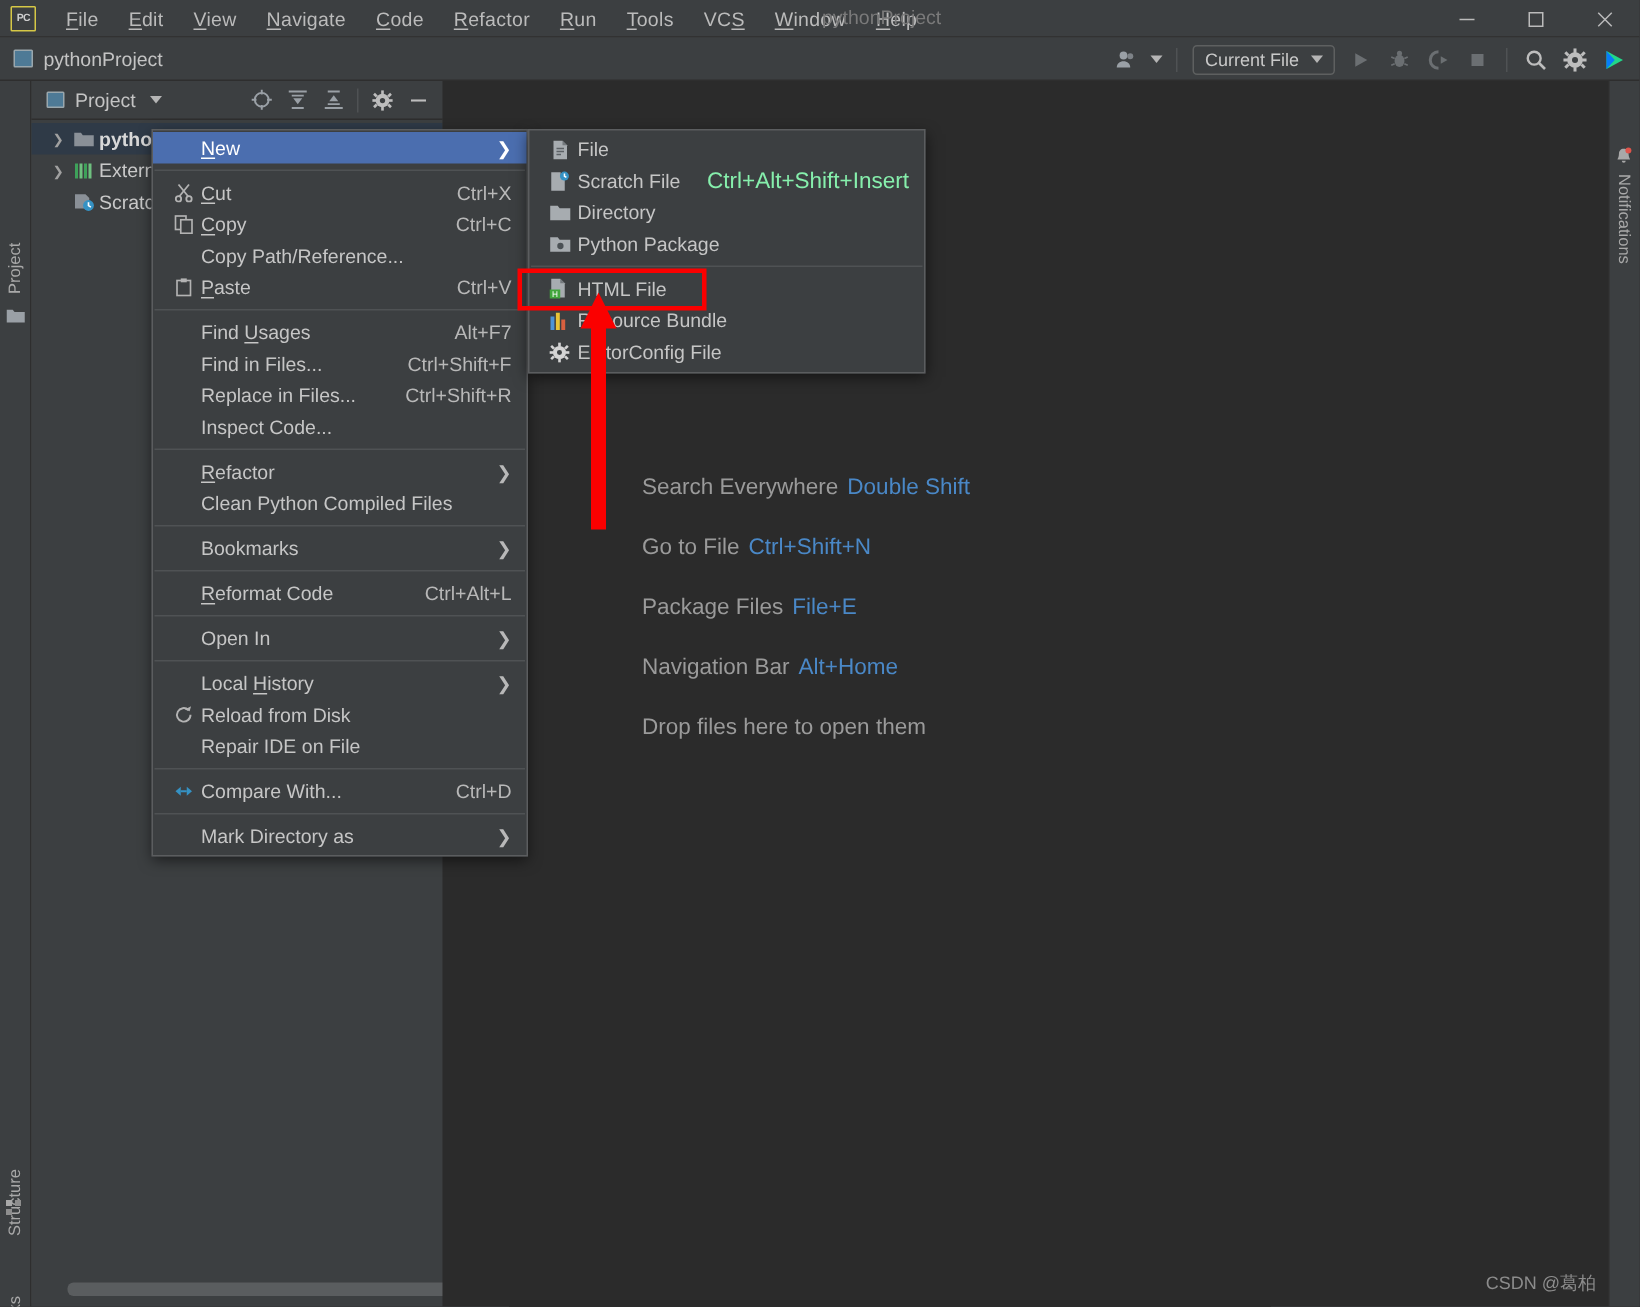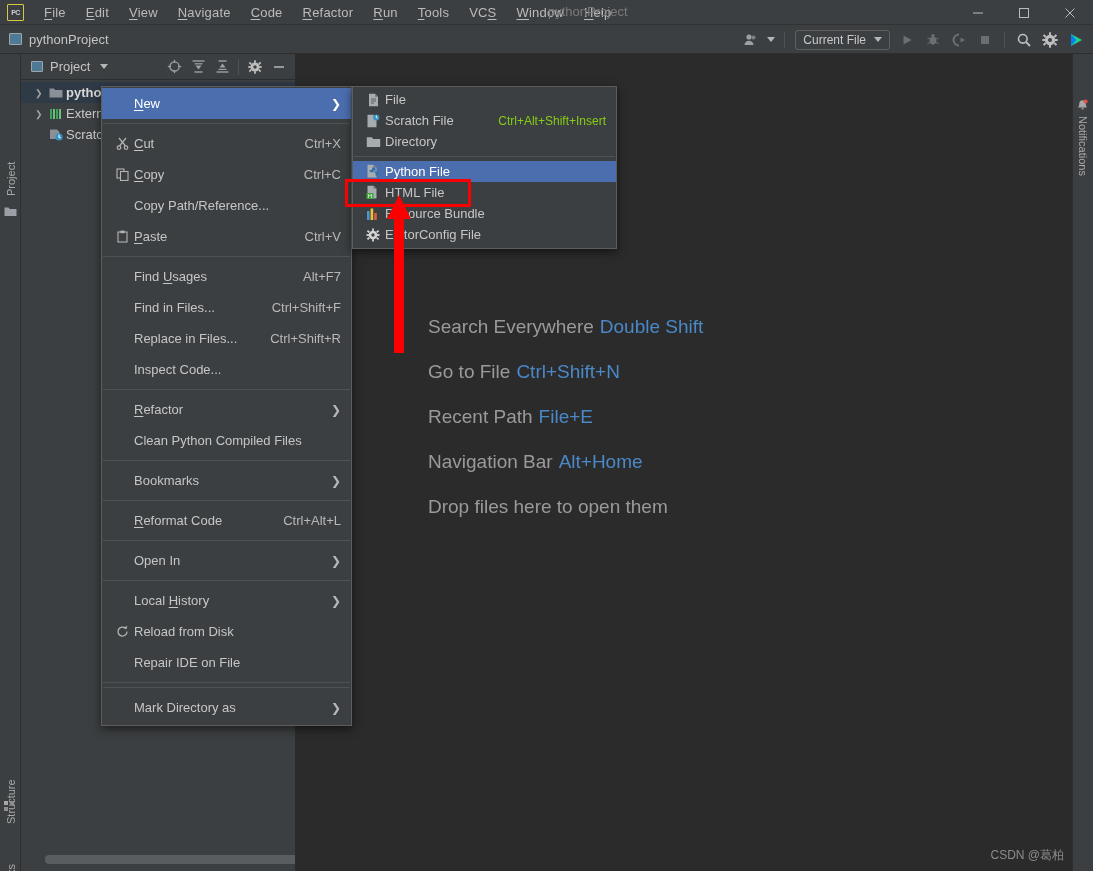--- a/index.html
+++ b/index.html
@@ -111,35 +111,35 @@
     position:absolute; left:24px; bottom:5px; width:255px; height:9px;
     background:#5a5d5f; border-radius:4px;
   }
 
   
   .editor{
     position:absolute; left:295px; top:54px; width:777px; height:817px;
     background:#2b2b2b;
   }
   .hints{ position:absolute; left:133px; top:262px; display:flex; flex-direction:column; gap:23px; }
-  .hint{ font-size:19px; color:#9a9a9a; }
+  .hint{ font-size:15px; color:#9a9a9a; }
   .hint b{ color:#4a88c7; font-weight:normal; margin-left:6px; }
   .watermark{
     position:absolute; right:8px; bottom:7px; font-size:12px; color:#8c8c8c;
   }
 
   
   .ctxmenu{
     position:absolute; left:101px; top:86px; width:251px;
     background:#3c3f41; border:1px solid #5b5d5f;
     box-shadow:0 3px 9px rgba(0,0,0,.55);
     padding:1px 0 2px 0; z-index:40;
   }
   .mrow{
-    height:31px; display:flex; align-items:center; font-size:13px;
+    height:21px; display:flex; align-items:center; font-size:13px;
     color:#c6c6c6; padding-left:8px; position:relative; cursor:default;
   }
   .mrow.hl{ background:#4b6eaf; color:#ffffff; }
   .mrow .m-ico{ width:24px; display:flex; align-items:center; justify-content:center; color:#b3b3b3; }
   .mrow .m-lbl{ flex:0 0 auto; }
   .mrow .m-key{ margin-left:auto; padding-right:10px; color:#b8b8b8; font-size:13px; }
   .mrow .m-sub{ margin-left:auto; padding-right:10px; color:#b8b8b8; font-size:12px; }
   .mrow.hl .m-sub{ color:#ffffff; }
   .msep{ height:1px; background:#4f5254; margin:4px 1px; }
   u.acc{ text-decoration:underline; text-underline-offset:2px; }
@@ -150,21 +150,21 @@
     background:#3c3f41; border:1px solid #5b5d5f;
     box-shadow:0 3px 9px rgba(0,0,0,.55);
     padding:2px 0 3px 0; z-index:50;
   }
   .srow{
     height:21px; display:flex; align-items:center; font-size:13px;
     color:#c6c6c6; padding-left:8px; cursor:default;
   }
   .srow.hl{ background:#4b6eaf; color:#ffffff; }
   .srow .s-ico{ width:24px; display:flex; align-items:center; justify-content:center; }
-  .srow .s-key{ margin-left:auto; padding-right:10px; font-size:12px; color:#84cc16; }
+  .srow .s-key{ margin-left:auto; padding-right:10px; font-size:15px; color:#86efac; }
 
   
   .annot-box{
     position:absolute; left:345px; top:179px; width:126px; height:28px;
     border:3px solid #fb0000; z-index:80; pointer-events:none;
   }
   .annot-arrow{ position:absolute; left:380px; top:195px; z-index:79; pointer-events:none; }
 </style>
 </head>
 <body>
@@ -420,21 +420,21 @@
 
   <div class="editor">
     <div class="hints">
       <div class="hint">
         <span>Search Everywhere</span><b>Double Shift</b>
       </div>
       <div class="hint">
         <span>Go to File</span><b>Ctrl+Shift+N</b>
       </div>
       <div class="hint">
-        <span>Recent Path</span><b>File+E</b>
+        <span>Package Files</span><b>File+E</b>
       </div>
       <div class="hint">
         <span>Navigation Bar</span><b>Alt+Home</b>
       </div>
       <div class="hint">
         <span>Drop files here to open them</span>
       </div>
     </div>
     <div class="watermark">CSDN @葛柏</div>
   </div>
@@ -563,20 +563,31 @@
       </span>
       <span class="m-lbl">Reload from Disk</span>
     </div>
     <div class="mrow">
       <span class="m-ico"></span>
       <span class="m-lbl">Repair IDE on File</span>
     </div>
 
     <div class="msep"></div>
 
+    <div class="mrow">
+      <span class="m-ico">
+        <svg width="13" height="13" viewBox="0 0 13 13">
+          <polygon points="1,6.5 4.5,3.5 4.5,9.5" fill="#3592c4"></polygon>
+          <polygon points="12,6.5 8.5,3.5 8.5,9.5" fill="#3592c4"></polygon>
+          <line x1="4.5" y1="6.5" x2="8.5" y2="6.5" stroke="#3592c4" stroke-width="1.3"></line>
+        </svg>
+      </span>
+      <span class="m-lbl">Compare With...</span>
+      <span class="m-key">Ctrl+D</span>
+    </div>
 
     <div class="msep"></div>
 
     <div class="mrow">
       <span class="m-ico"></span>
       <span class="m-lbl">Mark Directory as</span>
       <span class="m-sub">❯</span>
     </div>
   </div>
 
@@ -606,35 +617,32 @@
       <span class="s-key">Ctrl+Alt+Shift+Insert</span>
     </div>
     <div class="srow">
       <span class="s-ico">
         <svg width="15" height="12" viewBox="0 0 15 12">
             <path d="M0.8 1.2h5l1.3 1.7h7.1v8H0.8z" fill="#a7acb0"></path>
           </svg>
       </span>
       <span>Directory</span>
     </div>
-
-    <div class="msep"></div>
-
-    <div class="srow hl">
+    <div class="srow">
       <span class="s-ico">
-        <svg width="15" height="15" viewBox="0 0 15 15">
-          <path d="M1.5 0.8h6l3 3v9.6h-9z" fill="#a7acb0"></path>
-          <path d="M7.5 0.8l3 3h-3z" fill="#74797d"></path>
-          <path d="M5.2 5.2c0-1 .8-1.6 2.2-1.6s2.2.6 2.2 1.6v1.6H7v.7h4.2c1 0 1.6.8 1.6 2.1s-.6 2.1-1.6 2.1H9.6V9.9c0-1-.7-1.6-2-1.6H5.2c-1 0-1.7-.7-1.7-1.7z" fill="#3572a5"></path>
-          <path d="M9.7 13.3c1 0 1.7-.6 1.7-1.6v-1.5H9.2v-.8H5c-1 0-1.6-.8-1.6-2.1S4 5.2 5 5.2h1.6v1.8c0 1 .7 1.7 2 1.7h2.2c1 0 1.7.6 1.7 1.6" fill="#ffd343" opacity="0"></path>
-          <circle cx="5.1" cy="4.9" r=".62" fill="#ffffff"></circle>
-        </svg>
-      </span>
-      <span>Python File</span>
-    </div>
+        <svg width="15" height="12" viewBox="0 0 15 12">
+          <path d="M0.8 1.2h5l1.3 1.7h7.1v8H0.8z" fill="#a7acb0"></path>
+          <circle cx="7.6" cy="7" r="2.1" fill="#4b5155"></circle>
+        </svg>
+      </span>
+      <span>Python Package</span>
+    </div>
+
+    <div class="msep"></div>
+
     <div class="srow">
       <span class="s-ico">
         <svg width="14" height="15" viewBox="0 0 14 15">
           <path d="M1.5 0.8h6l3 3v9.6h-9z" fill="#a7acb0"></path>
           <path d="M7.5 0.8l3 3h-3z" fill="#74797d"></path>
           <rect x="0.5" y="8" width="7" height="6" fill="#41a63c"></rect>
           <text x="2" y="12.8" font-size="5.5" fill="#ffffff" font-family="Liberation Sans, sans-serif">H</text>
         </svg>
       </span>
       <span>HTML File</span>

